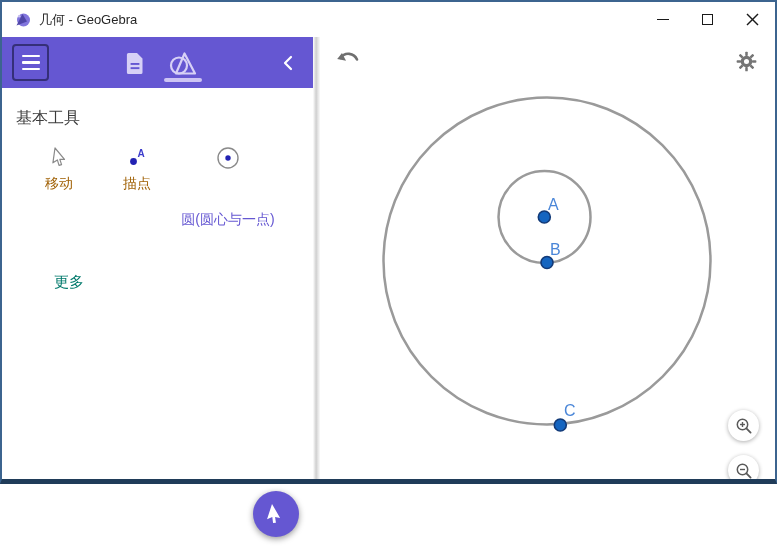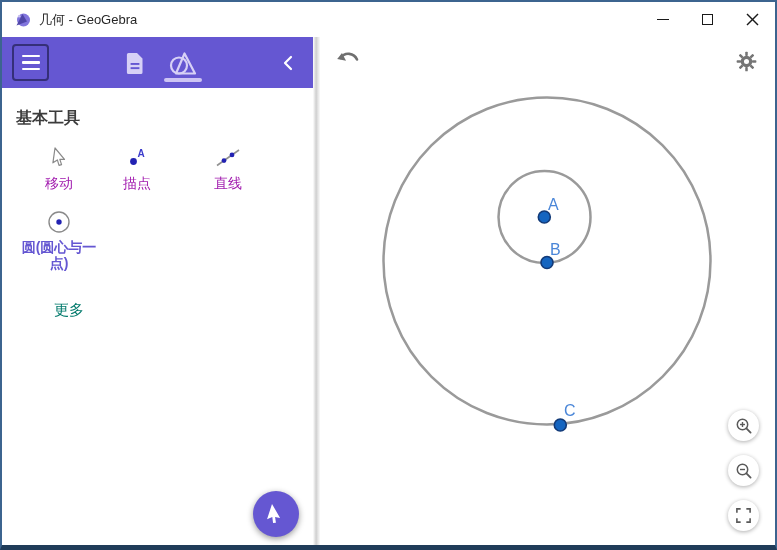--- a/index.html
+++ b/index.html
@@ -1,17 +1,17 @@
 <!DOCTYPE html>
 <html><head>
 <meta charset="utf-8">
 <style>
   * { margin:0; padding:0; box-sizing:border-box; }
   html,body { width:777px; height:550px; background:#fff; font-family:"Liberation Sans", sans-serif; overflow:hidden; }
-  .window { width:777px; height:550px; border:2px solid #3c648f; border-bottom:5px solid #203c59; background:#fff; display:flex; flex-direction:column; }
+  .window { width:777px; height:484px; border:2px solid #3c648f; border-bottom:5px solid #203c59; background:#fff; display:flex; flex-direction:column; }
 
   
   .titlebar { height:35px; background:#fff; display:flex; align-items:center; flex:0 0 35px; }
   .titlebar-left { display:flex; align-items:center; gap:8px; padding-left:12px; flex:1; }
   .title-text { font-size:13px; color:#262626; }
   .win-controls { display:flex; height:100%; }
   .win-btn { width:45px; height:100%; display:flex; align-items:center; justify-content:center; cursor:default; }
   .min-glyph { width:12px; height:1.5px; background:#1a1a1a; }
   .max-glyph { width:11px; height:11px; border:1.3px solid #1a1a1a; }
 
@@ -26,27 +26,27 @@
   .menu-btn { position:absolute; left:10px; top:7px; width:37px; height:37px; border:2px solid rgba(15,15,45,.55); border-radius:4px; display:flex; flex-direction:column; align-items:center; justify-content:center; gap:4.5px; cursor:pointer; }
   .menu-btn span { width:18px; height:2.2px; background:#fff; border-radius:1px; }
   .tb-tab { position:absolute; top:5px; width:40px; height:42px; display:flex; align-items:center; justify-content:center; cursor:pointer; }
   .tab-file { left:113px; }
   .tab-tools { left:161px; }
   .tab-underline { position:absolute; left:162px; top:41px; width:38px; height:3.5px; background:#cdc4f4; border-radius:2px; }
   .collapse-btn { position:absolute; left:271px; top:13px; width:30px; height:26px; display:flex; align-items:center; justify-content:center; cursor:pointer; }
 
   
   .tools-panel { position:absolute; top:51px; left:0; right:0; bottom:0; background:#fff; }
-  .panel-heading { margin:20px 0 0 14px; font-size:16px; color:#3c3c3c;font-weight:bold; }
+  .panel-heading { margin:20px 0 0 14px; font-size:16px; color:#3c3c3c; }
   .tool-grid { margin-top:12px; padding-left:18px; display:grid; grid-template-columns:78px 78px 104px; row-gap:14px; }
   .tool { display:flex; flex-direction:column; align-items:center; cursor:pointer; }
   .tool-icon-box { height:34px; display:flex; align-items:center; justify-content:center; }
-  .tool-label { font-size:14px; color:#a21caf; text-align:center; line-height:1.15; }
-  .tool.selected .tool-label { color:#6557d2; font-weight:bold; }
-  .more-link { display:inline-block; margin:30px 0 0 52px; font-size:15px; color:#00796b; cursor:pointer; }
+  .tool-label { font-size:14px; color:#a16207; text-align:center; line-height:1.15; }
+  .tool.selected .tool-label { color:#6557d2; font-weight:normal;margin-top:36px; }
+  .more-link { display:inline-block; margin:46px 0 0 52px; font-size:15px; color:#00796b; cursor:pointer; }
 
   
   .fab { position:absolute; left:251px; top:454px; width:46px; height:46px; border-radius:50%; background:#6557d2; box-shadow:0 2px 6px rgba(0,0,0,.4); display:flex; align-items:center; justify-content:center; cursor:pointer; z-index:5; }
 
   
   .undo-btn { position:absolute; left:16px; top:12px; width:28px; height:24px; cursor:pointer; }
   .settings-btn { position:absolute; right:17px; top:14px; width:22px; height:22px; cursor:pointer; }
   .round-btn { position:absolute; width:31px; height:31px; border-radius:50%; background:#fff; box-shadow:0 1px 4px rgba(0,0,0,.32); display:flex; align-items:center; justify-content:center; cursor:pointer; }
   .btn-zoom-in  { right:16px; top:373px; }
   .btn-zoom-out { right:16px; top:418px; }
@@ -135,30 +135,20 @@
             <div class="tool-icon-box">
               <svg width="22" height="24" viewBox="0 0 22 24">
                 <circle cx="7.5" cy="15.5" r="3.4" fill="#2222b2"></circle>
                 <text x="11.5" y="11" font-size="10" font-weight="bold" fill="#3b3bcc">A</text>
               </svg>
             </div>
             <div class="tool-label">描点</div>
           </div>
 
 
-          <div class="tool">
-            <div class="tool-icon-box">
-              <svg width="24" height="24" viewBox="0 0 24 24">
-                <line x1="1" y1="19.5" x2="23" y2="4" stroke="#909090" stroke-width="1.6"></line>
-                <circle cx="8" cy="14.6" r="2.4" fill="#2222b2"></circle>
-                <circle cx="16" cy="8.9" r="2.4" fill="#2222b2"></circle>
-              </svg>
-            </div>
-            <div class="tool-label">直线</div>
-          </div>
 
 
           <div class="tool selected">
             <div class="tool-icon-box">
               <svg width="26" height="26" viewBox="0 0 26 26">
                 <circle cx="13" cy="13" r="10" fill="#ffffff" stroke="#8a8a8a" stroke-width="1.4"></circle>
                 <circle cx="13" cy="13" r="2.7" fill="#2222b2"></circle>
               </svg>
             </div>
             <div class="tool-label">圆(圆心与一点)</div>

